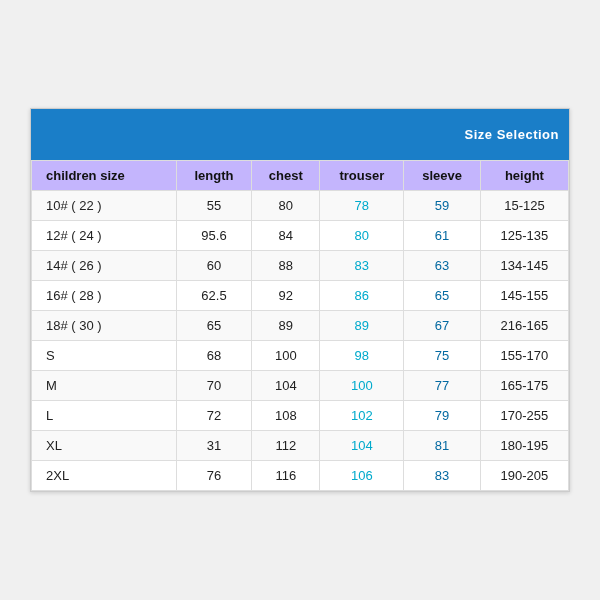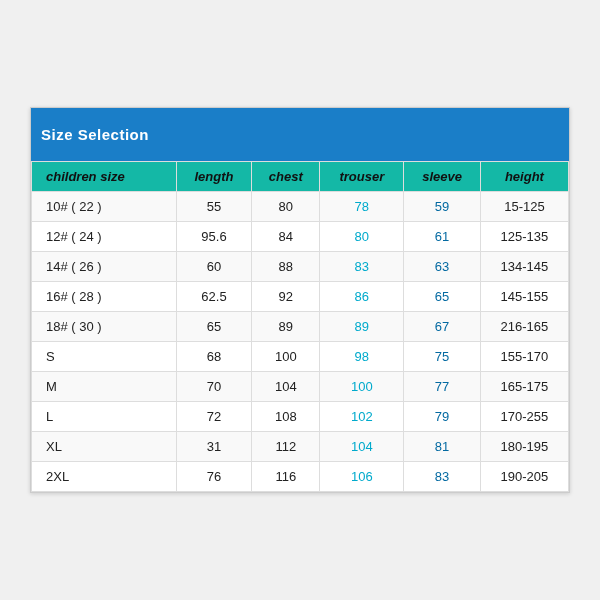--- a/index.html
+++ b/index.html
@@ -17,23 +17,23 @@
     .outer-container {
       background: #fff;
       width: 540px;
       border: 1px solid #ccc;
       box-shadow: 0 1px 4px rgba(0,0,0,0.15);
     }
 
     .title-bar {
       background: #1a7ec8;
       color: #fff;
-      text-align: left;
+      text-align: right;
       padding: 18px 10px;
-      font-size: 15px;
+      font-size: 13px;
       font-weight: bold;
       letter-spacing: 0.5px;
     }
 
     table {
       width: 100%;
       border-collapse: collapse;
       font-size: 13px;
     }
 
@@ -46,23 +46,22 @@
 
     
     table td:first-child {
       text-align: left;
       padding-left: 14px;
     }
 
     
     tr.header-row td {
       font-weight: bold;
-      background: #14b8a6;
+      background: #c4b5fd;
       color: #111;
-      font-style: italic;
     }
 
     
     tr.data-row:nth-child(odd) {
       background: #fff;
     }
     tr.data-row:nth-child(even) {
       background: #f9f9f9;
     }
 

